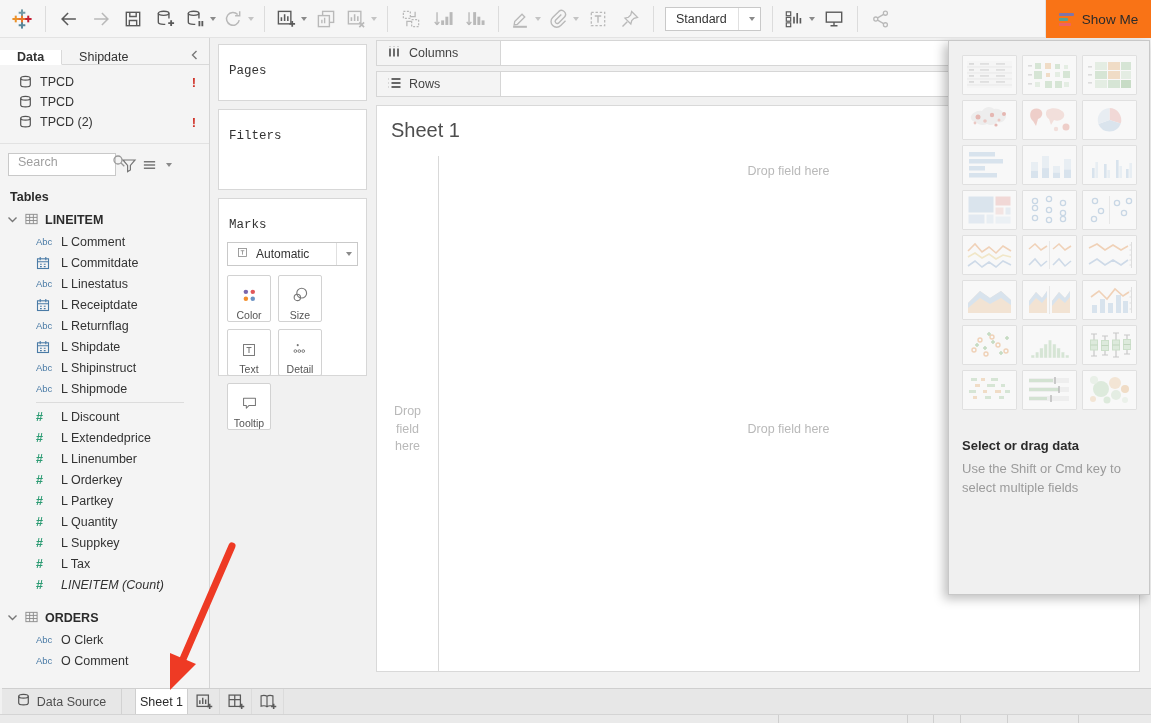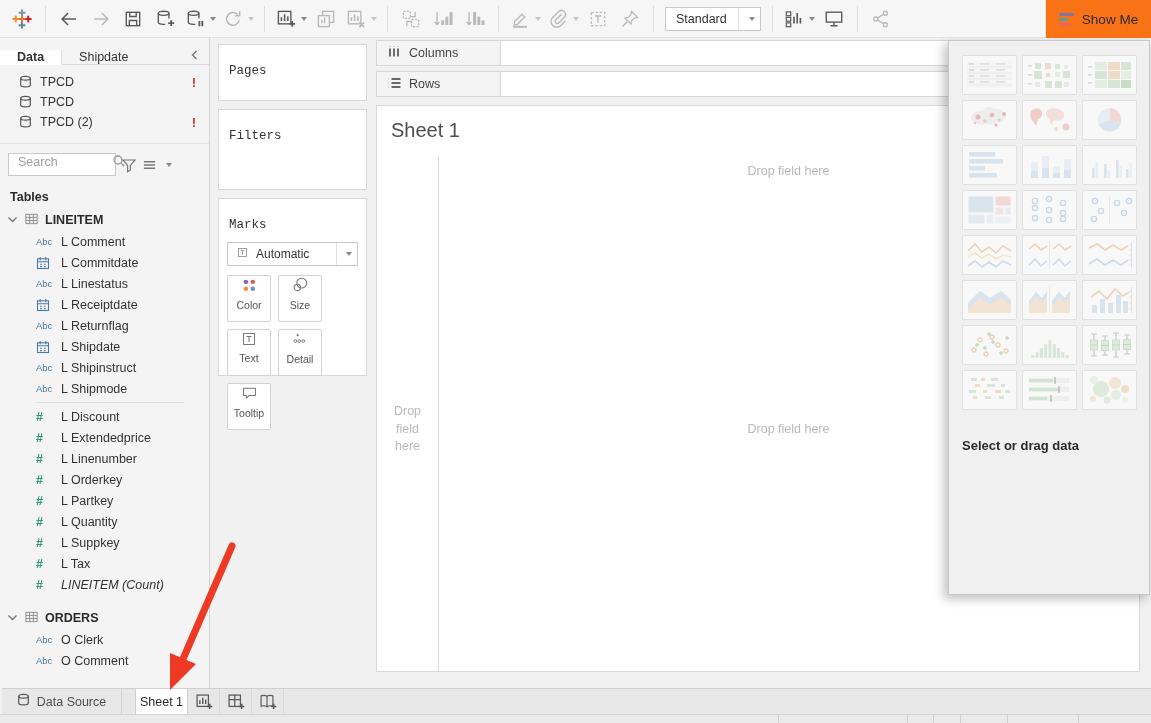--- a/index.html
+++ b/index.html
@@ -61,21 +61,21 @@
   .card { background:#fff; border:1px solid #d7d7d7; margin-bottom:8px; }
   .card-label { padding:19px 0 0 10px; font-size:12.5px; color:#333;font-family:Liberation Mono, monospace; }
   .card.pages { height:57px; }
   .card.filters { height:81px; }
   .card.marks { height:178px; }
   .mark-type { margin:10px 8px 9px; height:24px; border:1px solid #c9c9c9; display:flex; align-items:center; padding-left:8px;
     gap:7px; font-size:12px; color:#333; cursor:pointer; }
   .mark-type .cbox { margin-left:auto; width:21px; height:100%; border-left:1px solid #e0e0e0; display:flex; align-items:center; justify-content:center; }
   .marks-grid { display:flex; flex-wrap:wrap; gap:7px; margin:0 8px; }
   .mark-btn { width:44px; height:47px; border:1px solid #d2d2d2; border-radius:2px; background:#fff;
-    display:flex; flex-direction:column; align-items:center; justify-content:flex-start; gap:1px; cursor:pointer; }
+    display:flex; flex-direction:column; align-items:center; justify-content:flex-end; gap:1px; cursor:pointer; }
   .mark-btn .lbl { font-size:10.5px; color:#555; }
 
   
   .shelf-row { position:absolute; left:376px; width:764px; height:26px; display:flex; }
   .shelf-label { width:125px; background:#f4f4f4; border:1px solid #d6d6d6; display:flex; align-items:center; gap:8px;
     padding-left:10px; font-size:12.5px; color:#444; }
   .shelf-area { flex:1; background:#fff; border:1px solid #d6d6d6; border-left:none; }
   .canvas { position:absolute; left:376px; top:105px; width:764px; height:567px; background:#fff; border:1px solid #d9d9d9; }
   .canvas-title { position:absolute; top:13px; left:14px; font-size:20px; color:#4e4e4e; }
   .vline { position:absolute; left:61px; top:50px; bottom:0; width:1px; background:#d9d9d9; }
@@ -876,20 +876,21 @@
             <circle cx="31" cy="22" r="5" fill="#dcebd9"></circle>
             <circle cx="40" cy="16" r="4" fill="#f0cda4"></circle>
             <circle cx="9" cy="7" r="4" fill="#e4f0e2"></circle>
             <circle cx="22" cy="27" r="3.5" fill="#cfe6cd"></circle>
             <circle cx="40" cy="27" r="3" fill="#e8f2e6"></circle>
             <circle cx="8" cy="26" r="3" fill="#f6ddc0"></circle>
           </svg>
         </div>
       </div>
     <div class="sm-header">Select or drag data</div>
+    <div class="sm-hint">Use the Shift or Cmd key to select multiple fields</div>
   </div>
 
   <div class="tabbar">
     <div class="dstab">
       <span><svg width="13" height="14" viewBox="0 0 13 14" fill="none">
             <ellipse cx="6.5" cy="3.2" rx="4.8" ry="1.9" stroke="#555" stroke-width="1.2" fill="none"></ellipse>
             <path d="M1.7 3.2v6.8c0 1 2.1 1.9 4.8 1.9s4.8-.9 4.8-1.9V3.2" stroke="#555" stroke-width="1.2" fill="none"></path>
           </svg></span>
       <span>Data Source</span>
     </div>

